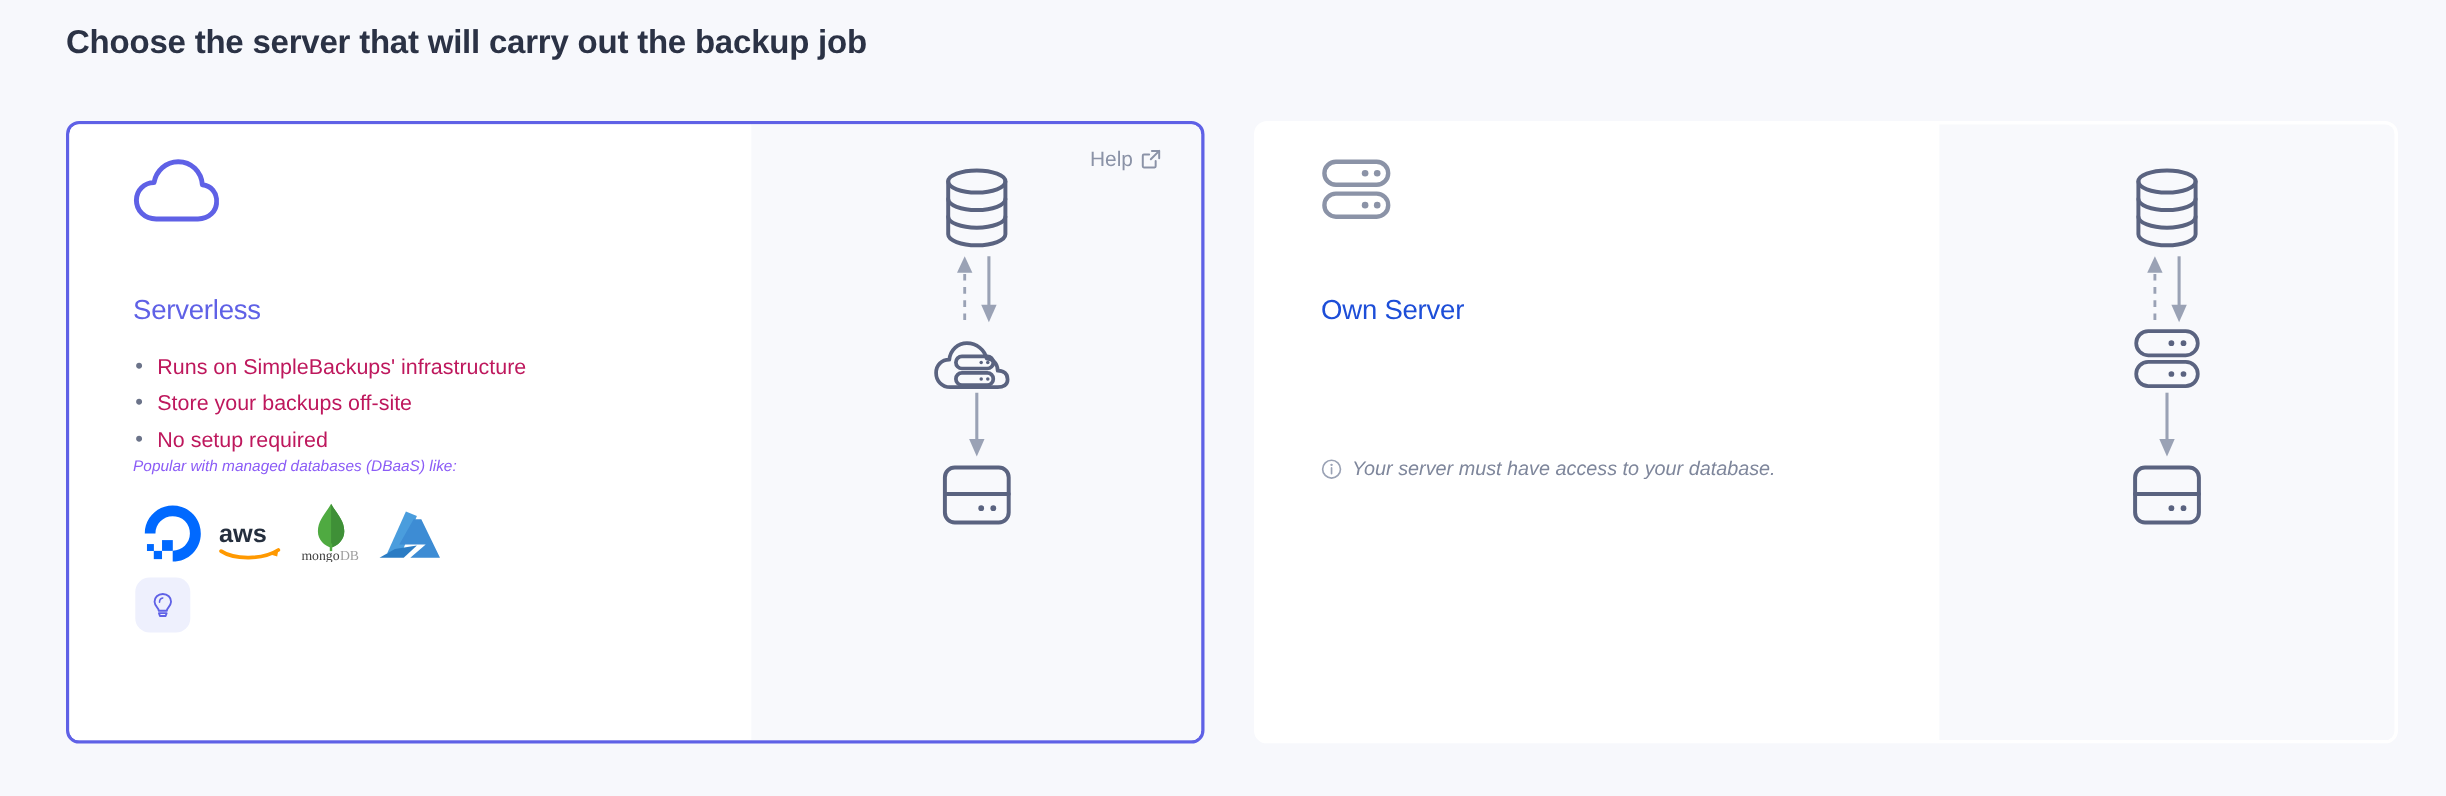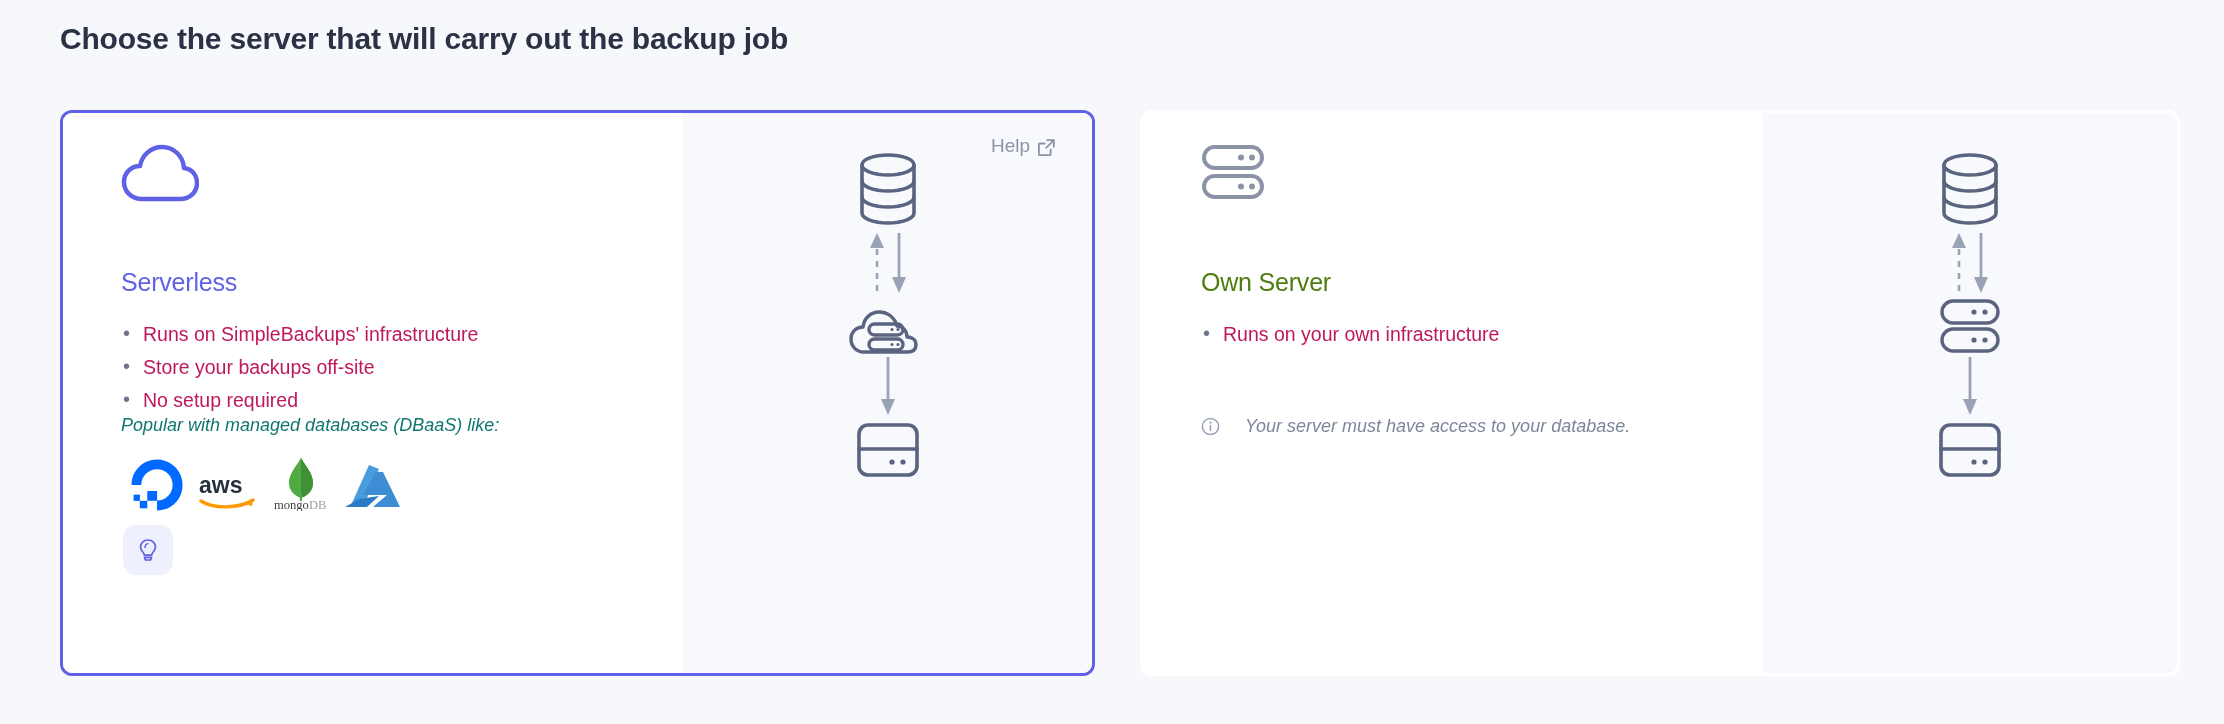--- a/index.html
+++ b/index.html
@@ -75,21 +75,21 @@
   }
   .card-heading {
     position: absolute;
     left: 58px;
     top: 155px;
     font-size: 25px;
     font-weight: normal;
     letter-spacing: -0.2px;
   }
   .card-heading.accent { color: #5f61e6; }
-  .card-heading.muted  { color: #4d7c0f; }
+  .card-heading.muted  { color: #1d4ed8; }
 
   .feature-list {
     position: absolute;
     left: 58px;
     top: 205px;
     width: 500px;
     margin: 0;
     padding: 0 0 0 22px;
     list-style: none;
     color: #be185d;
@@ -105,32 +105,32 @@
     left: -20px;
     top: -1px;
     font-size: 20px;
     color: #6b7389;
   }
 
   .note-italic {
     position: absolute;
     left: 58px;
     font-style: italic;
-    color: #0f766e;
-    font-size: 18px;
+    color: #8b5cf6;
+    font-size: 14px;
   }
   .note-dbaas { top: 302px; }
 
   .info-note {
     position: absolute;
     left: 58px;
     top: 303px;
     display: flex;
     align-items: center;
-    gap: 25px;
+    gap: 9px;
     color: #7e869b;
     font-size: 18px;
     font-style: italic;
   }
 
   
   .logo-row {
     position: absolute;
     left: 68px;
     top: 338px;
@@ -154,21 +154,21 @@
     align-items: center;
     justify-content: center;
   }
 
   
   .help-link {
     position: absolute;
     right: 36px;
     top: 22px;
     display: flex;
-    align-items: flex-end;
+    align-items: flex-start;
     gap: 7px;
     color: #8b93a7;
     font-size: 19px;
     cursor: pointer;
   }
 
   
   .diagram {
     position: absolute;
     left: 50%;
@@ -315,21 +315,20 @@
             <circle cx="40" cy="14.5" r="3" fill="#8b93a7"></circle>
             <circle cx="51" cy="14.5" r="3" fill="#8b93a7"></circle>
             <circle cx="40" cy="43.5" r="3" fill="#8b93a7"></circle>
             <circle cx="51" cy="43.5" r="3" fill="#8b93a7"></circle>
           </svg>
         </div>
 
         <div class="card-heading muted">Own Server</div>
 
         <ul class="feature-list">
-          <li>Runs on your own infrastructure</li>
         </ul>
 
         <div class="info-note">
           <svg width="19" height="19" viewBox="0 0 19 19">
             <circle cx="9.5" cy="9.5" r="8.1" fill="none" stroke="#9aa2b5" stroke-width="1.5"></circle>
             <circle cx="9.5" cy="5.6" r="1.1" fill="#9aa2b5"></circle>
             <path d="M9.5 8.4 L9.5 13.6" stroke="#9aa2b5" stroke-width="1.5" stroke-linecap="round"></path>
           </svg>
           <span>Your server must have access to your database.</span>
         </div>

